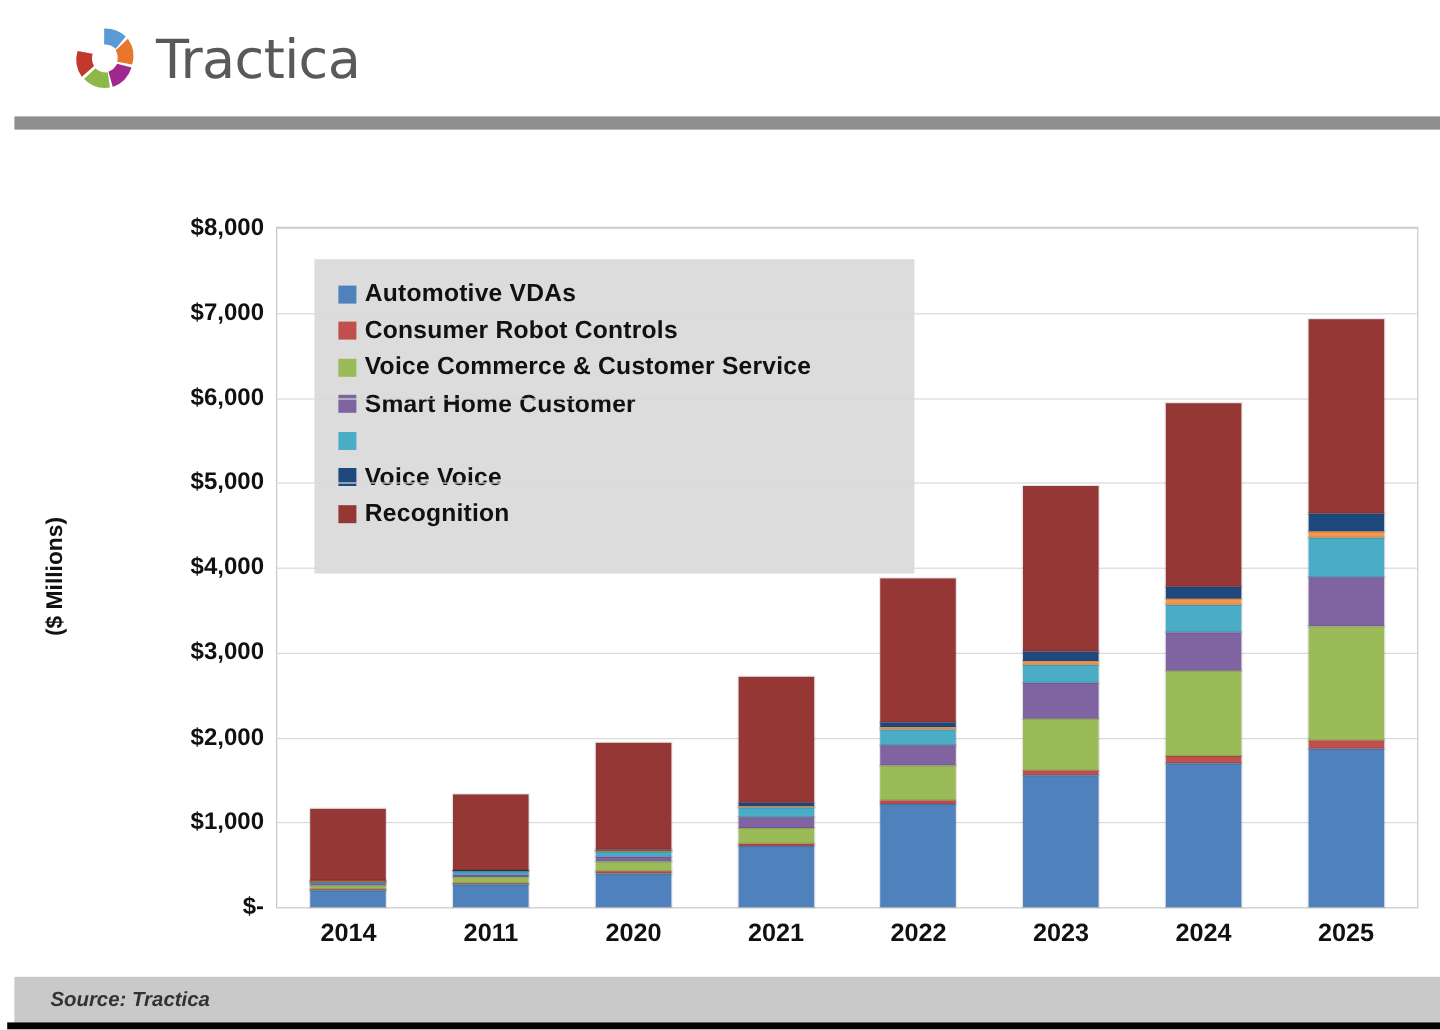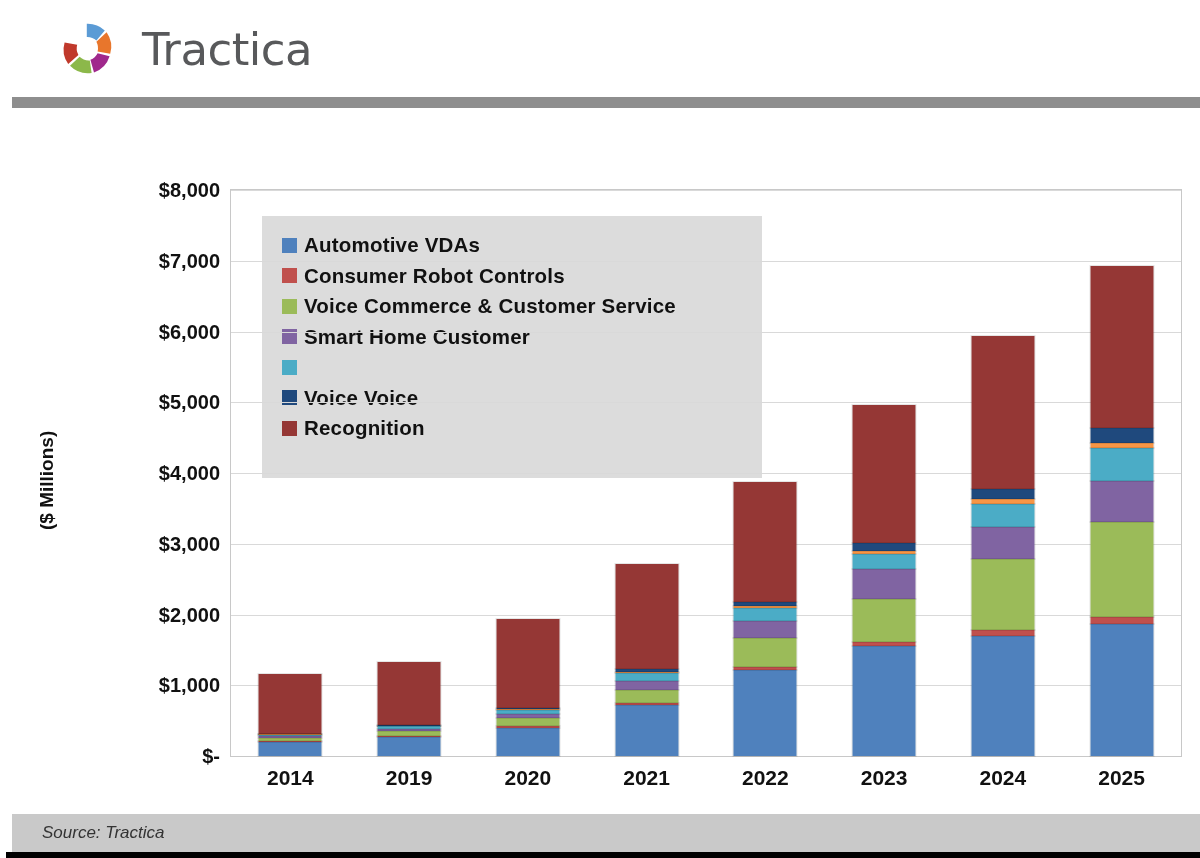--- a/index.html
+++ b/index.html
@@ -16,21 +16,21 @@
     box-sizing:border-box;
   }
   
   .header{
     position:absolute; left:0; top:0; width:1200px; height:97px;
     background:#ffffff;
   }
   .logo-wrap{
     position:absolute; left:52px; top:18px;
     width:290px; height:62px;
-    display:flex; align-items:center; gap:24px;
+    display:flex; align-items:center; gap:12px;
   }
   .logo-mark{ width:60px; height:60px; flex:0 0 60px; }
   .logo-text{
     font-family:"DejaVu Sans", sans-serif;
     font-size:45px; color:#58595b; letter-spacing:-0.5px;
     line-height:1; font-weight:400;
   }
   .rule{
     position:absolute; left:6px; top:97px; width:1194px; height:11px;
     background:#8e8e8e;
@@ -106,21 +106,21 @@
     font-size:20.5px; font-weight:bold; color:#111;
     white-space:nowrap; letter-spacing:0.2px;
   }
   
   .footer{
     position:absolute; left:6px; top:814px; width:1194px; height:38px;
     background:#c9c9c9;
   }
   .footer-text{
     position:absolute; left:30px; top:9px;
-    font-size:17px; font-style:italic; font-weight:normal; color:#333;
+    font-size:17px; font-style:italic; font-weight:bold; color:#333;
   }
   .footer-rule{
     position:absolute; left:0; top:852px; width:1200px; height:6px;
     background:#000000;
   }
 </style>
 </head>
 <body>
 
 <div class="page">
@@ -276,21 +276,21 @@
           <div class="seg" title="Security and Authentication 2025: 460" style="height: 32.545px; background: rgb(75, 172, 198);"></div>
           <div class="seg" title="Smart Home Controls 2025: 580" style="height: 41.035px; background: rgb(128, 100, 162);"></div>
           <div class="seg" title="Voice Commerce &amp; Customer Service 2025: 1345" style="height: 95.1587px; background: rgb(155, 187, 89);"></div>
           <div class="seg" title="Consumer Robot Controls 2025: 95" style="height: 6.72125px; background: rgb(192, 80, 77);"></div>
           <div class="seg" title="Automotive VDAs 2025: 1870" style="height: 132.303px; background: rgb(79, 129, 189);"></div>
         </div>
       </div>
 
     <div class="xaxis" id="xaxis">
         <div class="xtick" style="left: 60.375px;">2014</div>
-        <div class="xtick" style="left: 179.125px;">2019</div>
+        <div class="xtick" style="left: 179.125px;">2011</div>
         <div class="xtick" style="left: 297.875px;">2020</div>
         <div class="xtick" style="left: 416.625px;">2021</div>
         <div class="xtick" style="left: 535.375px;">2022</div>
         <div class="xtick" style="left: 654.125px;">2023</div>
         <div class="xtick" style="left: 772.875px;">2024</div>
         <div class="xtick" style="left: 891.625px;">2025</div>
       </div>
   </div>
 
   <div class="footer">

